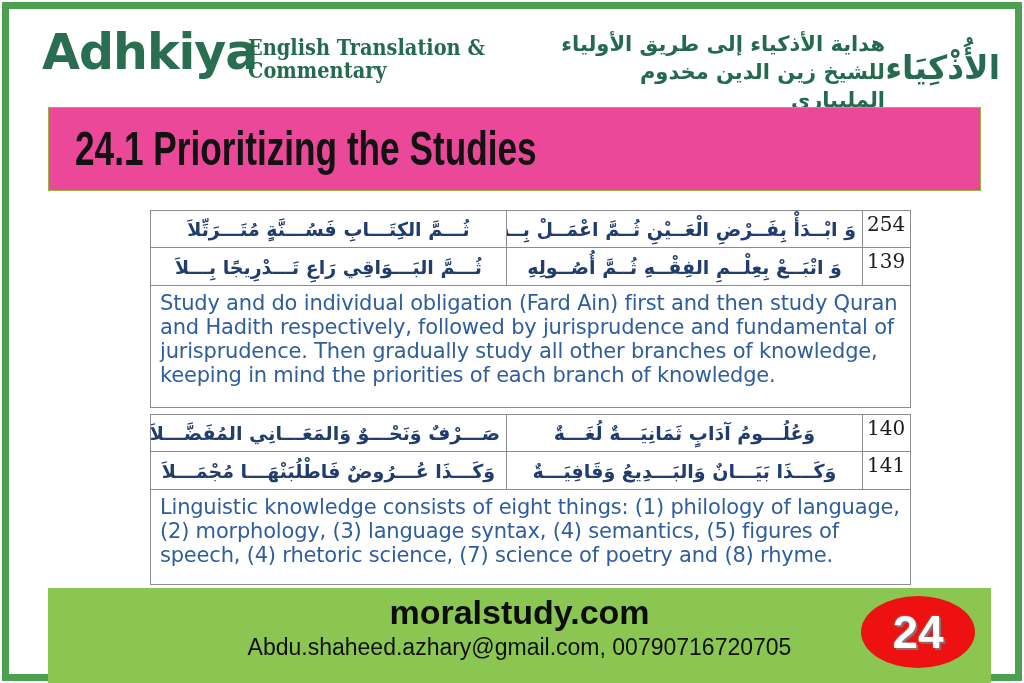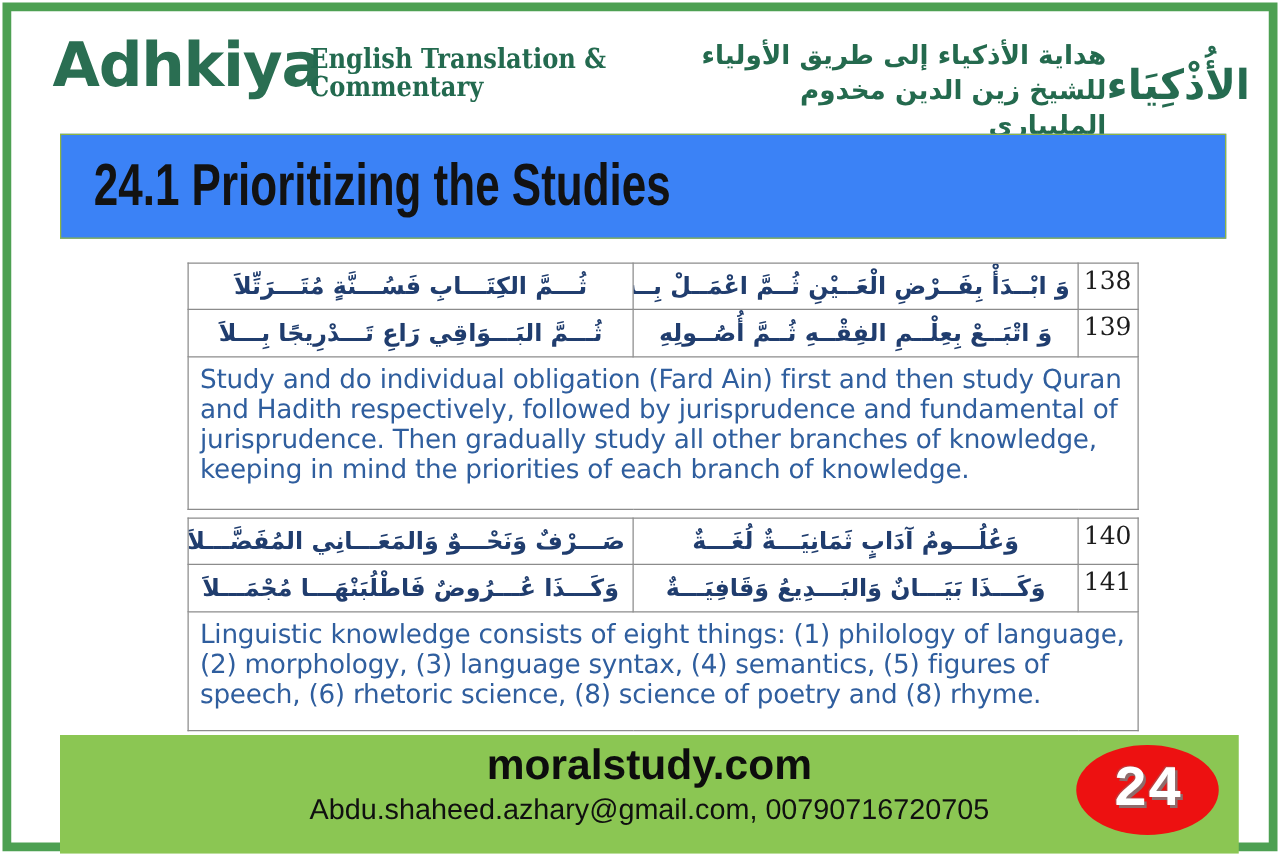--- a/index.html
+++ b/index.html
@@ -16,21 +16,21 @@
   .subtitle span{display:block;}
   .hdr-ar-small{position:absolute;left:555px;top:30px;width:330px;text-align:right;
         direction:rtl;font-family:"DejaVu Sans",sans-serif;font-weight:700;
         font-size:21px;line-height:28px;color:#246a4e;}
   .hdr-ar-big{position:absolute;left:896px;top:36px;width:104px;text-align:center;
         direction:rtl;font-family:"DejaVu Sans",sans-serif;font-weight:700;
         font-size:33px;color:#256b50;margin-top:12px;}
 
   
   .band{position:absolute;left:48px;top:107px;width:933px;height:84px;
-        background:#3b82f6;border:1px solid #8fb542;display:flex;
+        background:#ec4899;border:1px solid #8fb542;display:flex;
         align-items:center;justify-content:space-between;box-sizing:border-box;
         padding:0 34px 0 26px;}
   .band-en{font-family:"Liberation Sans",sans-serif;font-weight:700;font-size:44px;
         color:#121212;white-space:nowrap;transform:scale(.8,1.08);
         transform-origin:left center;letter-spacing:0px;}
   .band-ar{font-family:"DejaVu Sans",sans-serif;font-weight:700;font-style:italic;
         font-size:30px;color:#1c2836;direction:rtl;white-space:nowrap;}
 
   
   .tables{position:absolute;left:150px;top:210px;width:760px;}
@@ -56,21 +56,21 @@
   
   .bar{position:absolute;left:48px;top:588px;width:943px;height:95px;
         background:#8bc653;text-align:center;box-sizing:border-box;}
   .site{font-family:"Liberation Sans",sans-serif;font-weight:700;font-size:34px;
         color:#0d0d0d;padding-top:5px;letter-spacing:0px;}
   .email{font-family:"Liberation Sans",sans-serif;font-weight:400;font-size:23px;
         color:#101010;margin-top:2px;}
   .badge{position:absolute;left:813px;top:8px;width:114px;height:72px;
         background:#ed1111;border-radius:50%;display:flex;align-items:center;
         justify-content:center;}
-  .badge-num{font-family:Liberation Mono, monospace;font-weight:700;
+  .badge-num{font-family:Liberation Sans, sans-serif;font-weight:700;
         font-size:46px;color:#ffffff;
         text-shadow:2px 2px 0 rgba(125,125,125,.85), -1px -1px 0 rgba(125,125,125,.4);}
 </style>
 </head>
 <body>
 
 <div class="frame"></div>
 
 <div class="logo">Adhkiya</div>
 <div class="subtitle">
@@ -92,21 +92,21 @@
   <table class="verses">
     <colgroup>
         <col class="c-hemi">
         <col class="c-hemi">
         <col class="c-num">
       </colgroup>
     <tbody>
         <tr class="row-v1">
       <td class="ar-cell" lang="ar">ثُـــمَّ الكِتَـــابِ فَسُـــنَّةٍ مُتَـــرَتِّلاَ</td>
       <td class="ar-cell" lang="ar">وَ ابْــدَأْ بِفَــرْضِ الْعَــيْنِ ثُــمَّ اعْمَــلْ بِــهِ</td>
-      <td class="num-cell">138</td>
+      <td class="num-cell">254</td>
     </tr>
     <tr class="row-v2">
       <td class="ar-cell" lang="ar">ثُـــمَّ البَـــوَاقِي رَاعِ تَـــدْرِيجًا بِـــلاَ</td>
       <td class="ar-cell" lang="ar">وَ اتْبَــعْ بِعِلْــمِ الفِقْــهِ ثُــمَّ أُصُــولِهِ</td>
       <td class="num-cell">139</td>
     </tr>
     <tr>
       <td class="en-cell en-cell-1" colspan="3">Study and do individual obligation (Fard Ain) first and then study Quran and Hadith respectively, followed by jurisprudence and fundamental of jurisprudence. Then gradually study all other branches of knowledge, keeping in mind the priorities of each branch of knowledge.</td>
     </tr>
   </tbody>
@@ -123,21 +123,21 @@
       <td class="ar-cell" lang="ar">صَـــرْفٌ وَنَحْـــوٌ وَالمَعَـــانِي المُفَضَّـــلاَ</td>
       <td class="ar-cell" lang="ar">وَعُلُـــومُ آدَابٍ ثَمَانِيَـــةٌ لُغَـــةٌ</td>
       <td class="num-cell">140</td>
     </tr>
     <tr class="row-v2">
       <td class="ar-cell" lang="ar">وَكَـــذَا عُـــرُوضٌ فَاطْلُبَنْهَـــا مُجْمَـــلاَ</td>
       <td class="ar-cell" lang="ar">وَكَـــذَا بَيَـــانٌ وَالبَـــدِيعُ وَقَافِيَـــةٌ</td>
       <td class="num-cell">141</td>
     </tr>
     <tr>
-      <td class="en-cell en-cell-2" colspan="3">Linguistic knowledge consists of eight things: (1) philology of language, (2) morphology, (3) language syntax, (4) semantics, (5) figures of speech, (6) rhetoric science, (8) science of poetry and (8) rhyme.</td>
+      <td class="en-cell en-cell-2" colspan="3">Linguistic knowledge consists of eight things: (1) philology of language, (2) morphology, (3) language syntax, (4) semantics, (5) figures of speech, (4) rhetoric science, (7) science of poetry and (8) rhyme.</td>
     </tr>
   </tbody>
     </table>
 
 </div>
 
 <div class="bar">
   <div class="site">moralstudy.com</div>
   <div class="email">Abdu.shaheed.azhary@gmail.com, 00790716720705</div>
   <div class="badge">

